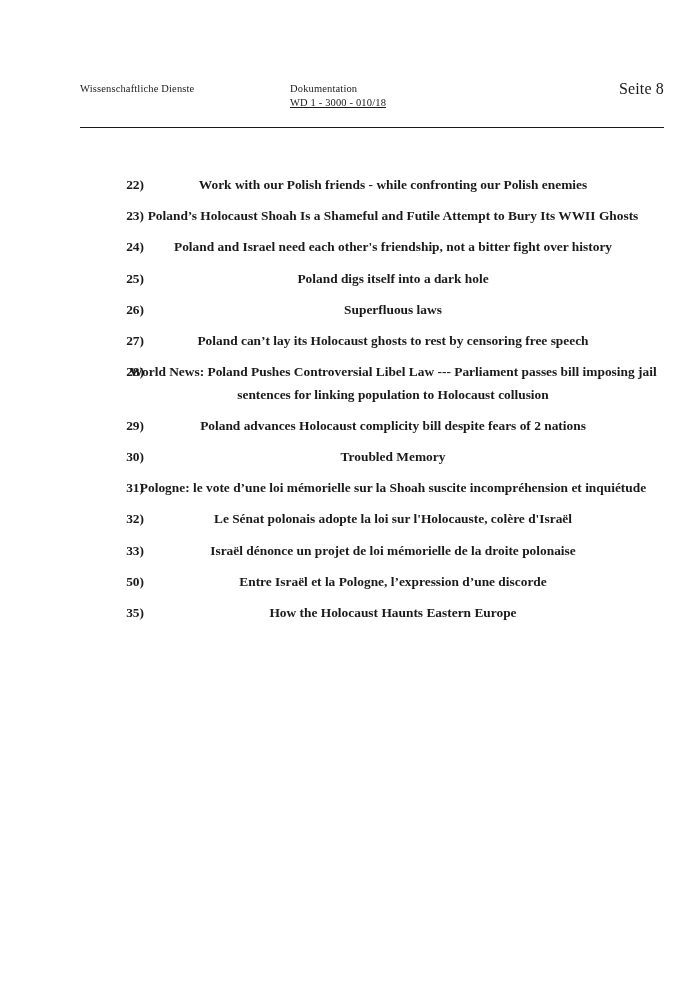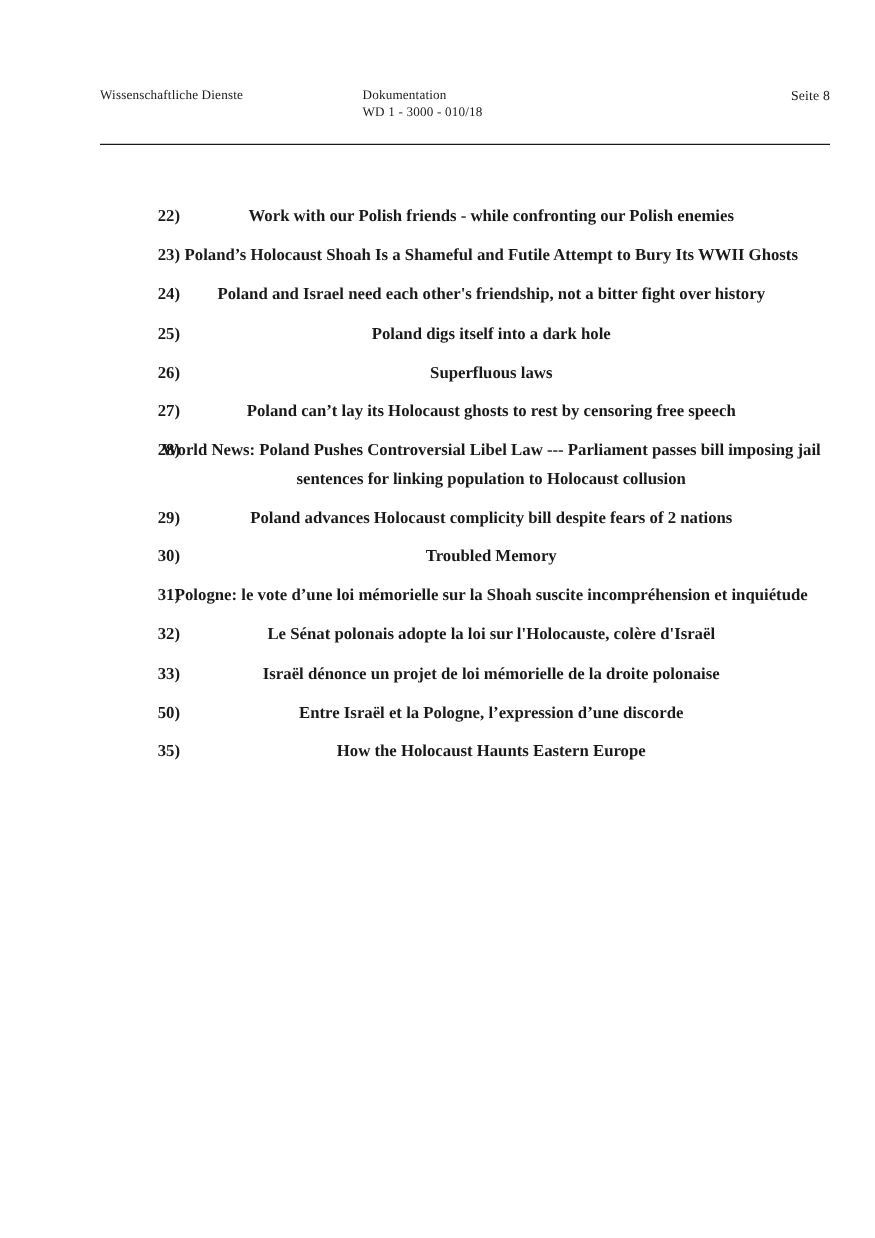--- a/index.html
+++ b/index.html
@@ -11,21 +11,21 @@
     width: 700px;
     height: 990px;
     position: relative;
     font-family: "Liberation Serif", serif;
     color: #1a1a1a;
     -webkit-font-smoothing: antialiased;
   }
   .page {
     position: absolute;
     left: 0;
-    top: 4px;
+    top: 16px;
     width: 700px;
     height: 728px;
     box-sizing: border-box;
   }
   
   .header {
     position: absolute;
     left: 80px;
     top: 66px;
     width: 584px;
@@ -43,26 +43,27 @@
     position: absolute;
     left: 198px;
     top: 0;
     font-size: 10.5px;
     line-height: 14px;
     letter-spacing: 0.15px;
     margin-left: 12px;
   }
   .header-center .line2 {
     display: block;
+    text-decoration: underline;
   }
   .header-right {
     position: absolute;
     right: 0;
     top: 0;
-    font-size: 11px;
+    font-size: 16px;
     line-height: 14px;
     letter-spacing: 0.15px;
     text-align: right;
   }
   .header-rule {
     position: absolute;
     left: 80px;
     top: 111px;
     width: 584px;
     height: 1px;

